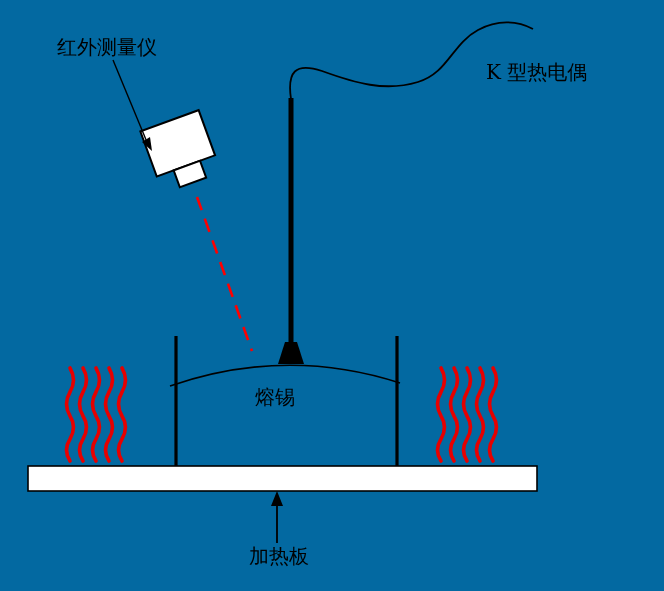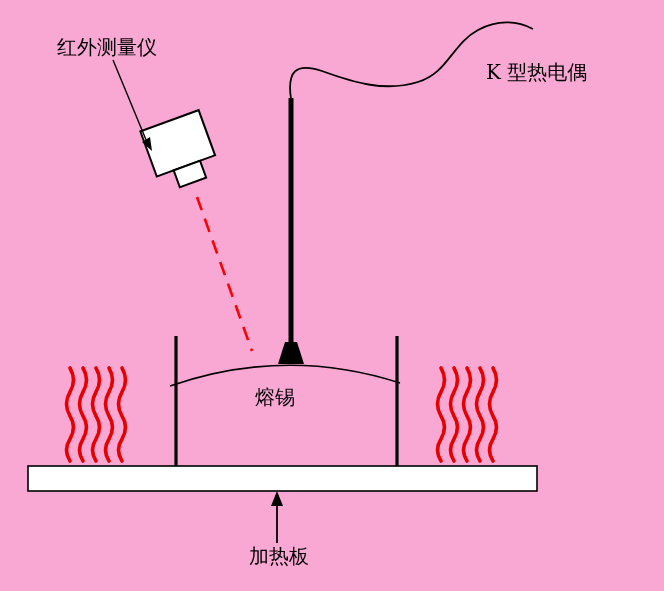--- a/index.html
+++ b/index.html
@@ -1,20 +1,20 @@
 <!DOCTYPE html>
 <html><head>
 <meta charset="utf-8">
 <style>
   html, body { margin: 0; padding: 0; background: #ffffff; }
   .canvas {
     position: relative;
     width: 664px;
     height: 591px;
-    background: #f9a8d4;
+    background: #0369a1;
     overflow: hidden;
   }
   svg { display: block; }
   text.diagram-label {
     font-family: "DejaVu Serif", "Liberation Serif", serif;
     fill: #000000;
     font-size: 20px;
   }
 </style>
 </head>

